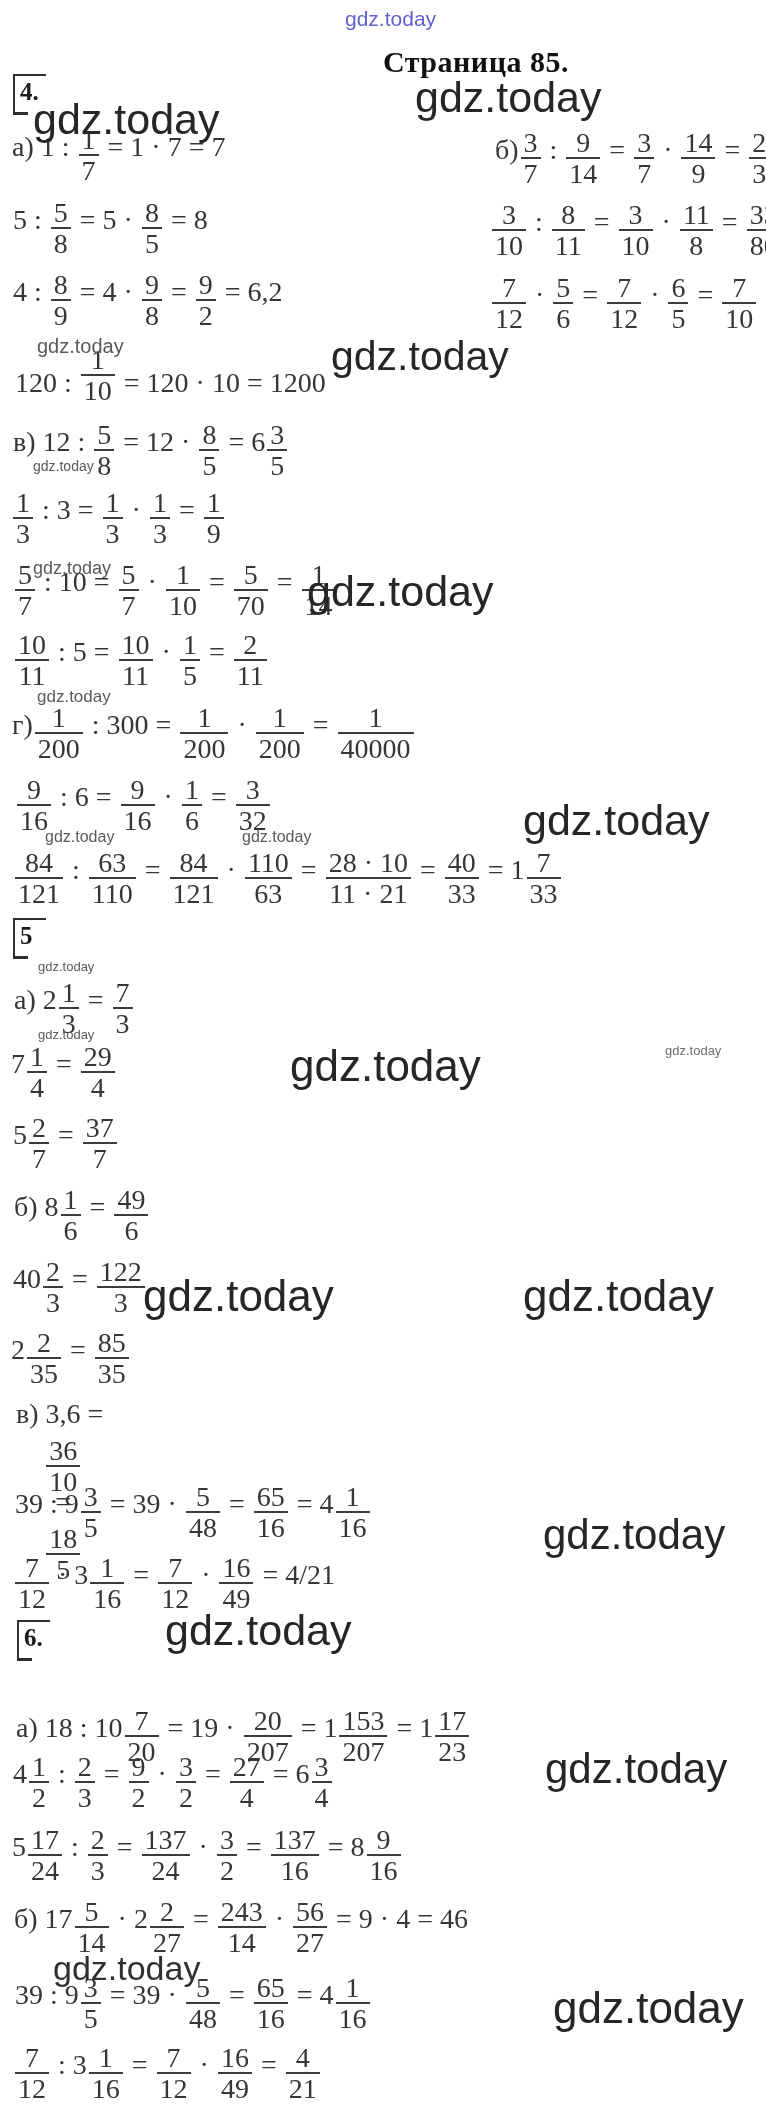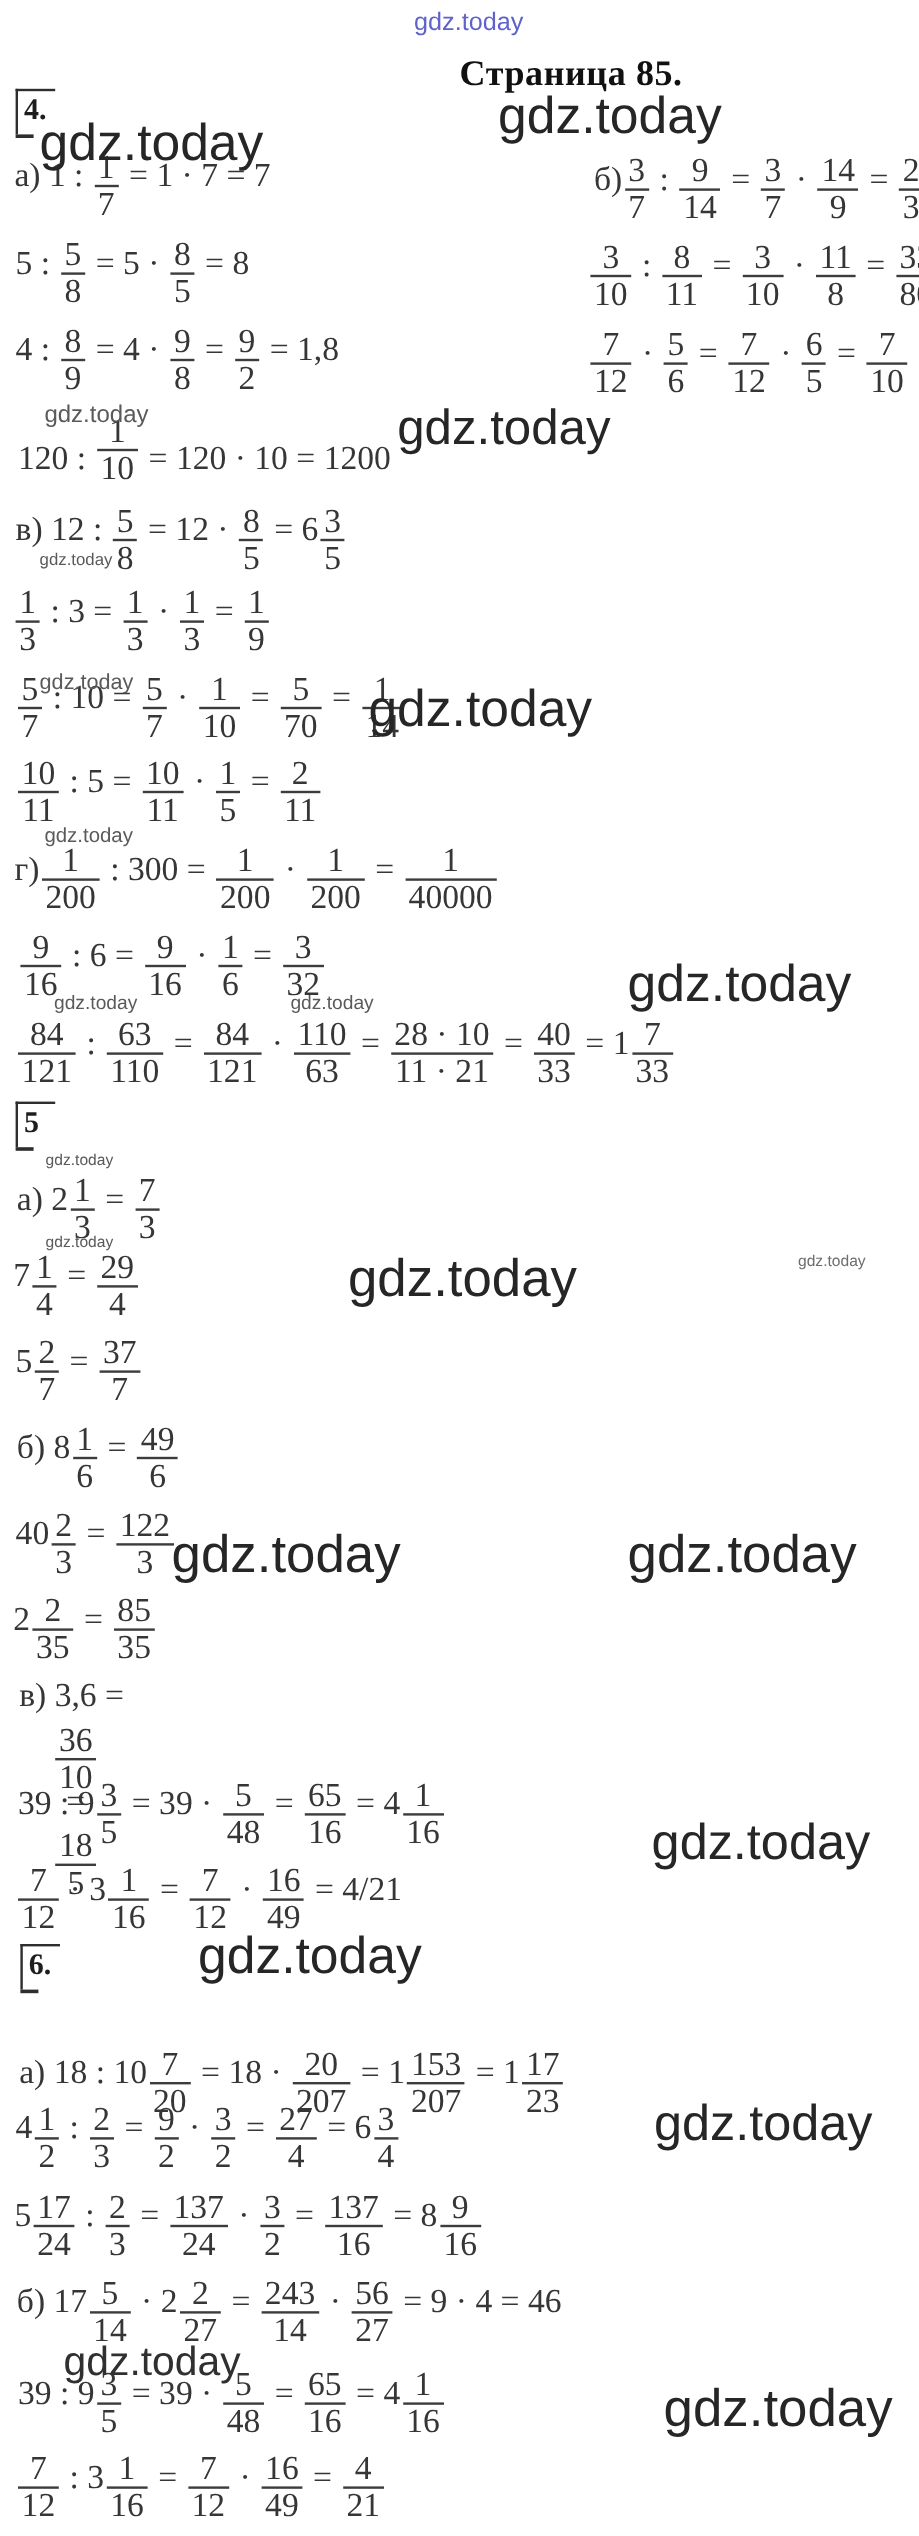--- a/index.html
+++ b/index.html
@@ -72,21 +72,21 @@
           <span class="n">9</span>
           <span class="bar"></span>
           <span class="d">8</span>
         </span>
         <span class="t"> = </span>
         <span class="frac">
           <span class="n">9</span>
           <span class="bar"></span>
           <span class="d">2</span>
         </span>
-        <span class="t"> = 1,8</span>
+        <span class="t"> = 6,2</span>
       </div>
       <div class="math-row" style="left: 15px; top: 341px; align-items: flex-end;">
         <span class="t">120 : </span>
         <span class="frac">
           <span class="n">1</span>
           <span class="bar"></span>
           <span class="d">10</span>
         </span>
         <span class="t"> = 120 · 10 = 1200</span>
       </div>
@@ -531,21 +531,21 @@
         <span class="t"> = 4/21</span>
       </div>
       <div class="task-box" style="left: 17px; top: 1620px;"><span class="task-num">6.</span></div>
       <div class="math-row" style="left: 16px; top: 1704px;">
         <span class="t">а) 18 : 10</span>
         <span class="frac">
           <span class="n">7</span>
           <span class="bar"></span>
           <span class="d">20</span>
         </span>
-        <span class="t"> = 18 · </span>
+        <span class="t"> = 19 · </span>
         <span class="frac">
           <span class="n">20</span>
           <span class="bar"></span>
           <span class="d">207</span>
         </span>
         <span class="t"> = 1</span>
         <span class="frac">
           <span class="n">153</span>
           <span class="bar"></span>
           <span class="d">207</span>

